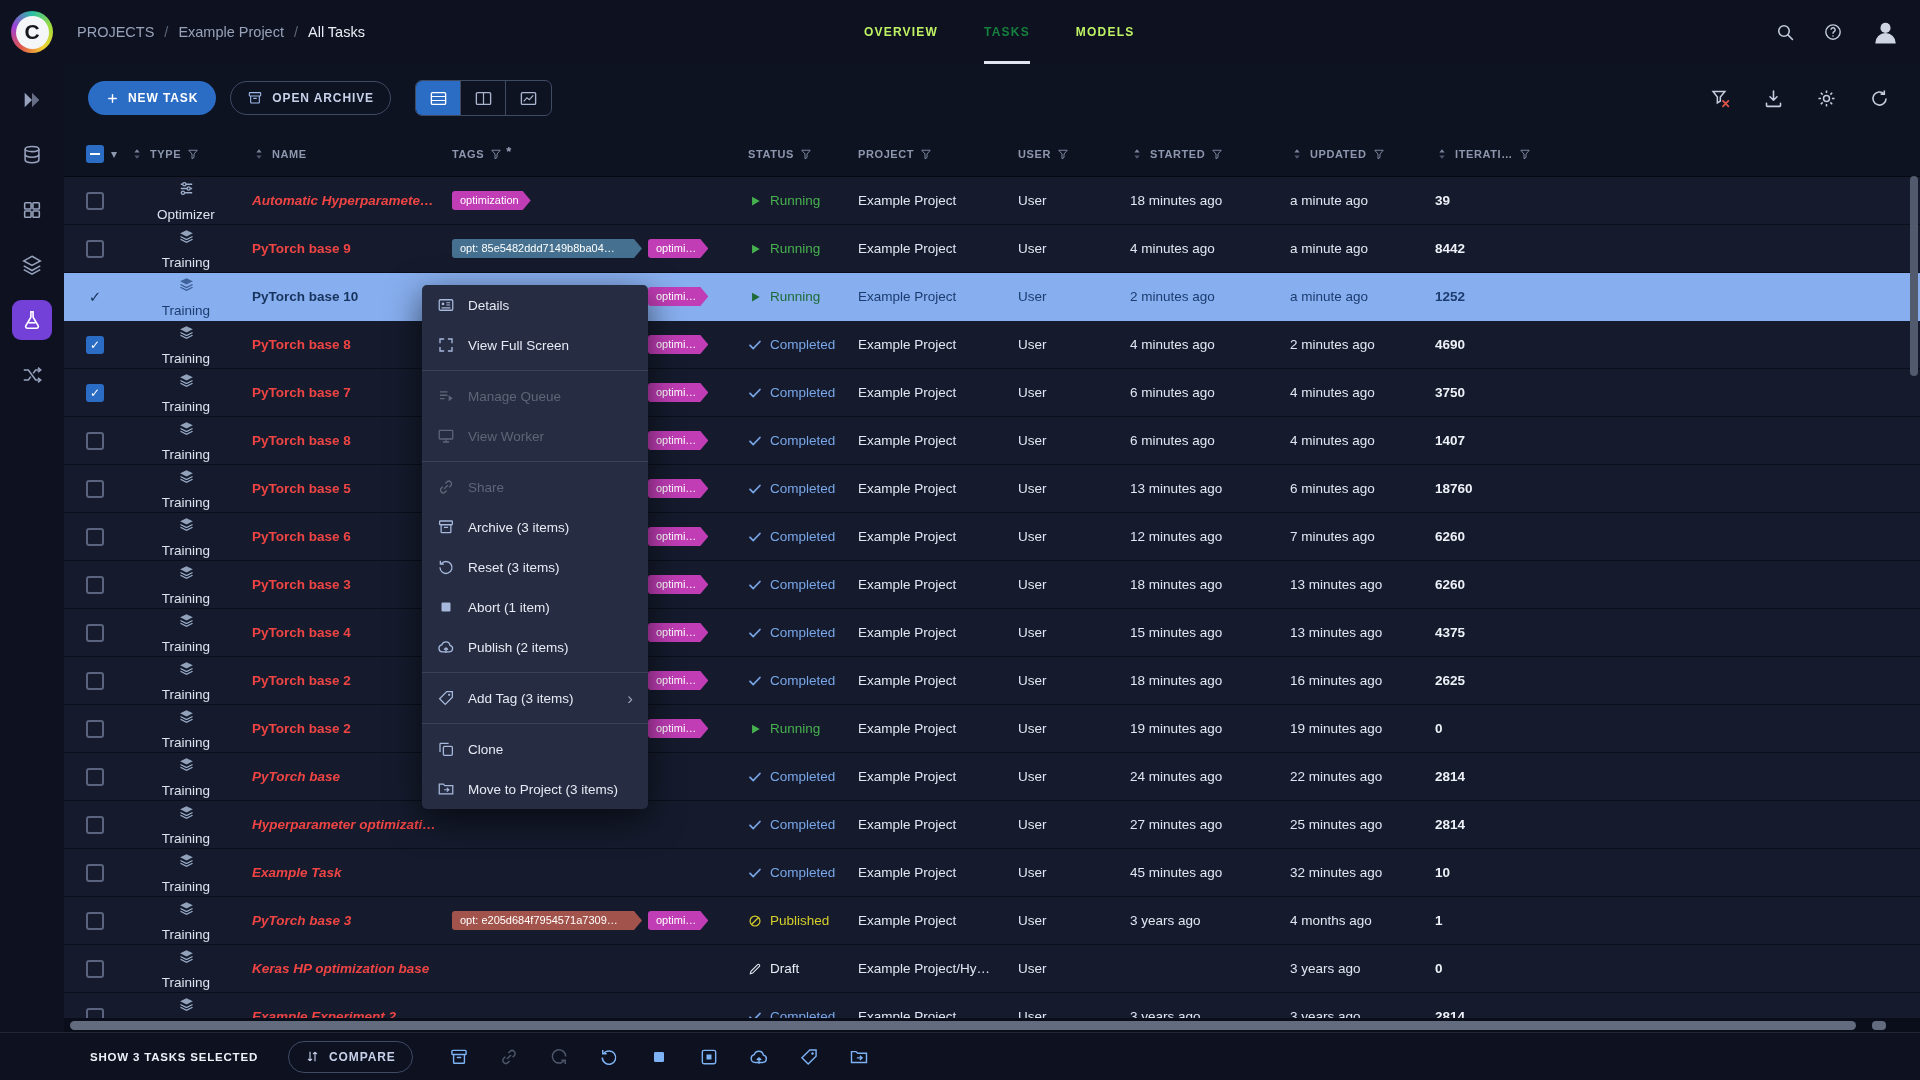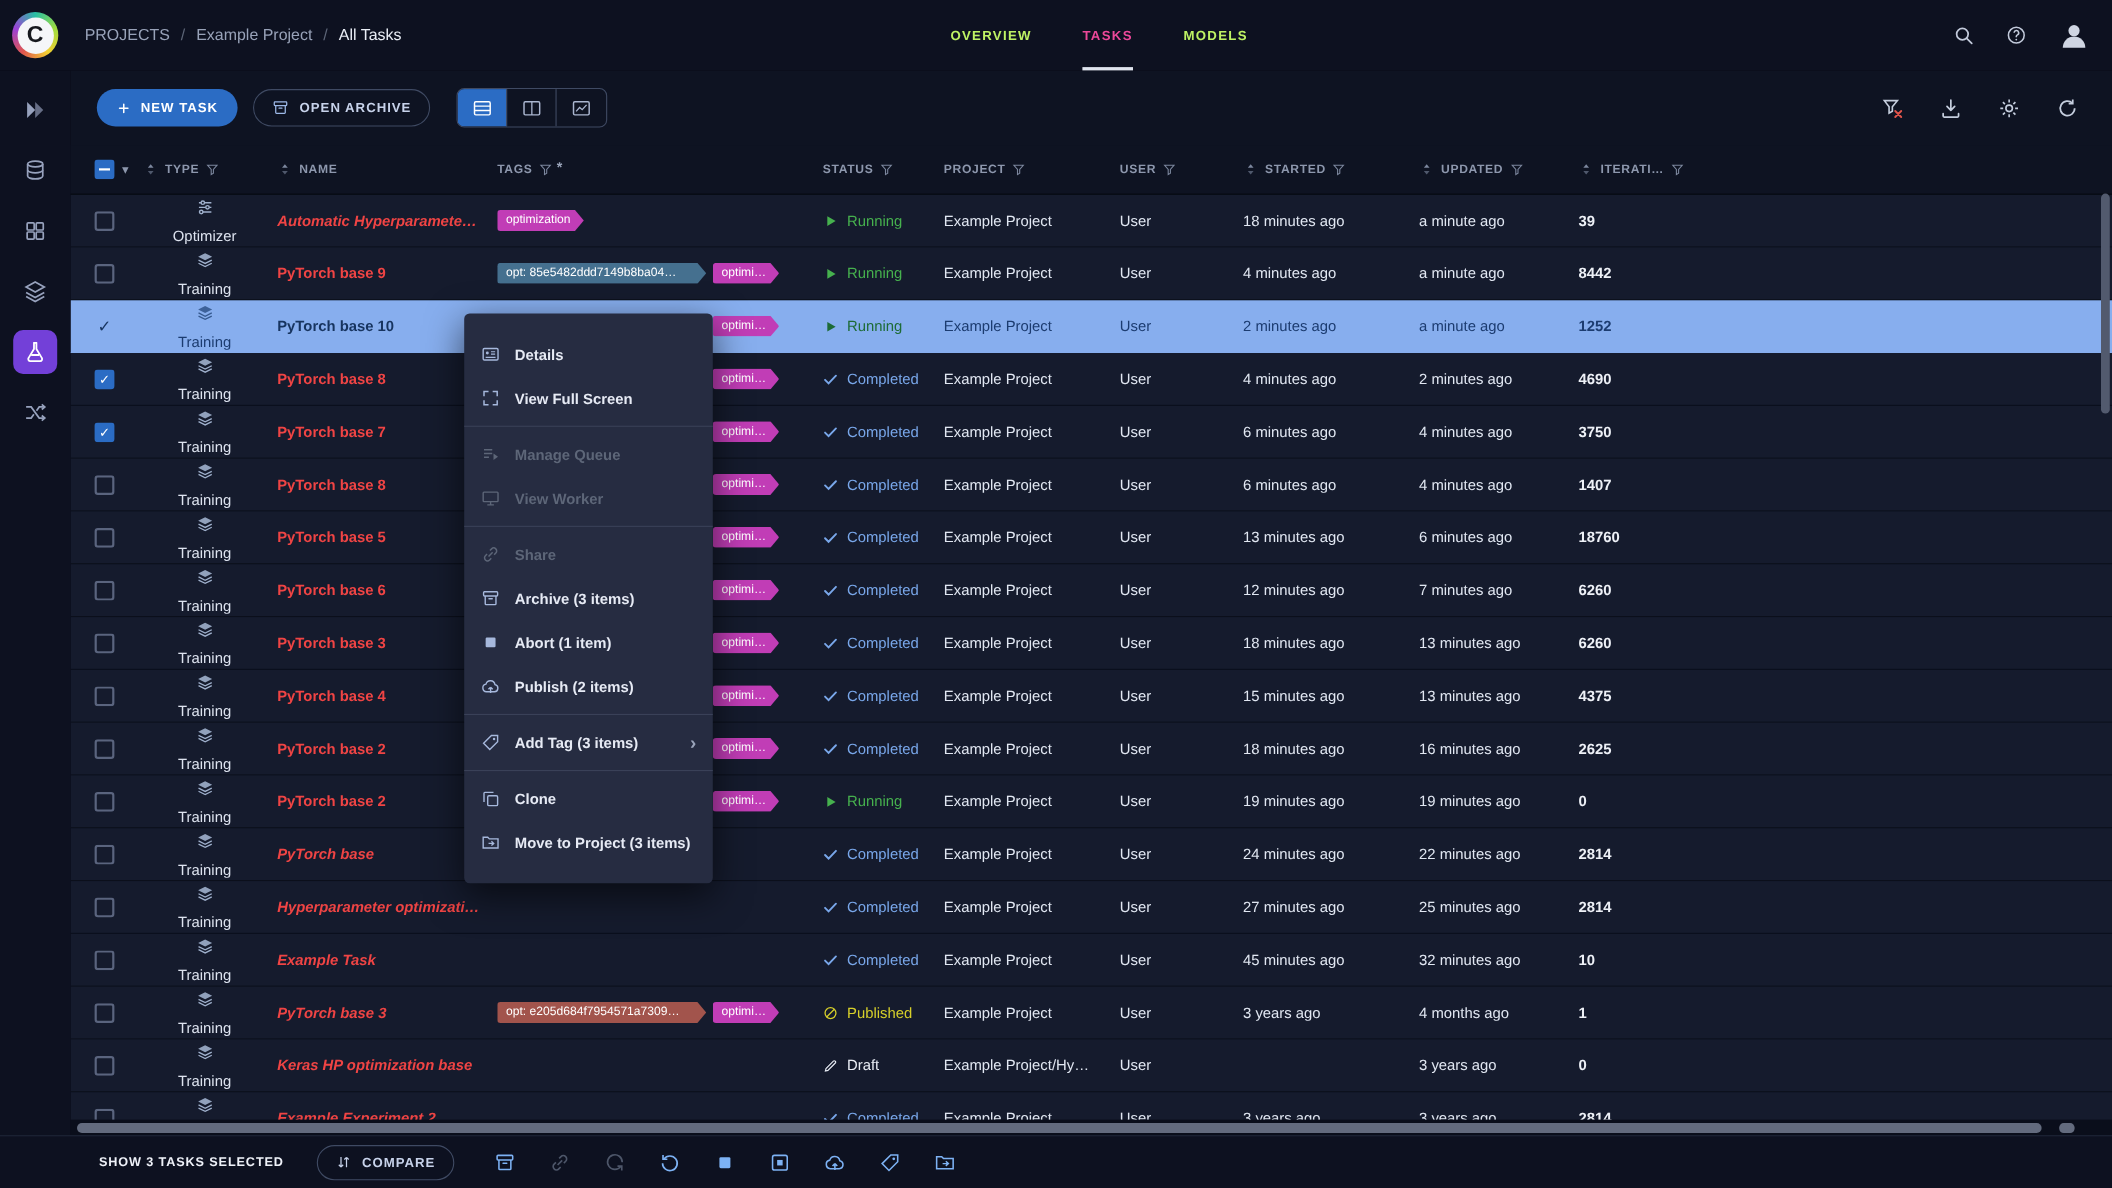--- a/index.html
+++ b/index.html
@@ -9,21 +9,21 @@
 
   
   .topbar{position:absolute;top:0;left:0;right:0;height:64px;background:#0d1120;display:flex;align-items:center;z-index:30;}
   .logo-wrap{width:64px;display:flex;justify-content:center;flex:0 0 auto;}
   .logo{width:42px;height:42px;border-radius:50%;background:conic-gradient(#28bfa4,#9fdc3e,#f2cf31,#e0564e,#9c41d6,#28bfa4);display:flex;align-items:center;justify-content:center;}
   .logo-inner{width:33px;height:33px;border-radius:50%;background:#f5f6f8;color:#16181d;font-weight:bold;font-size:21px;display:flex;align-items:center;justify-content:center;}
   .breadcrumb{display:flex;gap:10px;margin-left:13px;font-size:14.5px;white-space:nowrap;}
   .bc-dim{color:#98a2b8;} .bc-sep{color:#5d6678;} .bc-cur{color:#eaeef6;}
   .tabs{position:absolute;left:864px;top:0;bottom:0;display:flex;gap:46px;}
   .tab{display:flex;align-items:center;font-size:12px;font-weight:bold;letter-spacing:1.2px;color:#bef264;border-bottom:3px solid transparent;box-sizing:border-box;padding-top:3px;cursor:pointer;}
-  .tab.active{color:#ec4899;border-bottom-color:#dfe4ee;}
+  .tab.active{color:#15803d;border-bottom-color:#dfe4ee;}
   .topbar-icons{position:absolute;right:20px;display:flex;align-items:center;gap:28px;}
   .tb-ic{width:20px;height:20px;color:#c2cadb;display:inline-flex;cursor:pointer;}
   .tb-ic.avatar{width:29px;height:29px;color:#cfd5e2;}
 
   .ic{display:inline-flex;}
   .ic svg,.tb-ic svg,.sb-item svg,.vt-btn svg,.tr-ic svg,.f-ic svg{width:100%;height:100%;display:block;}
 
   
   .sidebar{position:absolute;top:64px;left:0;bottom:48px;width:64px;background:#0d1120;display:flex;flex-direction:column;align-items:center;padding-top:16px;gap:15px;z-index:25;}
   .sb-item{width:40px;height:40px;border-radius:9px;display:flex;align-items:center;justify-content:center;color:#97a2bd;cursor:pointer;}
@@ -91,21 +91,21 @@
   .row.selected .st-running{color:#1d6b36;}
 
   
   .hscroll{flex:0 0 auto;height:14px;position:relative;background:#0a0e1b;}
   .hthumb{position:absolute;top:2.5px;left:6px;right:64px;height:9px;border-radius:5px;background:#636b7e;}
   .hnub{position:absolute;top:2.5px;right:34px;width:14px;height:9px;border-radius:4px;background:#636b7e;}
   .vscroll{position:absolute;top:176px;right:2px;width:8px;height:836px;z-index:40;}
   .vthumb{width:8px;height:200px;border-radius:4px;background:#525a6e;}
 
   
-  .ctx{position:absolute;left:422px;top:285px;width:226px;background:#262c41;border-radius:5px;box-shadow:0 10px 34px rgba(0,0,0,.6);padding:17px 0;z-index:60;font-weight:bold;}
+  .ctx{position:absolute;left:422px;top:285px;width:226px;background:#262c41;border-radius:5px;box-shadow:0 10px 34px rgba(0,0,0,.6);padding:0 0;z-index:60;}
   .ctx-item{height:40px;display:flex;align-items:center;gap:13px;padding:0 15px;color:#e6eaf4;font-size:13.5px;cursor:pointer;}
   .ctx-item .ic{width:18px;height:18px;color:#a6b8dc;flex:0 0 auto;}
   .ctx-item.disabled{color:#5d6678;cursor:default;}
   .ctx-item.disabled .ic{color:#5d6678;}
   .ctx-sep{height:1px;background:#3a4158;margin:5px 0;}
   .sub-arrow{margin-left:auto;color:#9aa4ba;font-size:17px;line-height:1;}
 
   
   .footer{position:absolute;left:0;right:0;bottom:0;height:48px;background:#0d1120;border-top:1px solid #1f2738;display:flex;align-items:center;padding-left:90px;z-index:50;box-sizing:border-box;}
   .sel-label{font-size:11.5px;font-weight:bold;letter-spacing:.8px;color:#eef1f8;cursor:pointer;}
@@ -1039,20 +1039,29 @@
           <rect x="3.5" y="4" width="17" height="5" rx="1" fill="none" stroke="currentColor" stroke-width="1.7"></rect>
           <path d="M5.5 9v9.5a1 1 0 0 0 1 1h11a1 1 0 0 0 1-1V9" fill="none" stroke="currentColor" stroke-width="1.7"></path>
           <path d="M10 12.5h4" stroke="currentColor" stroke-width="1.7" stroke-linecap="round"></path>
         </svg>
       </span>
       <span class="ctx-label">Archive (3 items)</span>
     </div>
     <div class="ctx-item">
       <span class="ic">
         <svg viewBox="0 0 24 24">
+          <path d="M5.5 8A8 8 0 1 1 4 12.5" fill="none" stroke="currentColor" stroke-width="1.8"></path>
+          <path d="M4.5 3.5v4.7h4.7" fill="none" stroke="currentColor" stroke-width="1.8"></path>
+        </svg>
+      </span>
+      <span class="ctx-label">Reset (3 items)</span>
+    </div>
+    <div class="ctx-item">
+      <span class="ic">
+        <svg viewBox="0 0 24 24">
           <rect x="6" y="6" width="12" height="12" rx="1.5" fill="currentColor"></rect>
         </svg>
       </span>
       <span class="ctx-label">Abort (1 item)</span>
     </div>
     <div class="ctx-item">
       <span class="ic">
         <svg viewBox="0 0 24 24">
           <path d="M7 18.5a4.7 4.7 0 0 1-.6-9.3A5.6 5.6 0 0 1 17.3 9.8a4.4 4.4 0 0 1-.6 8.7z" fill="none" stroke="currentColor" stroke-width="1.7"></path>
           <path d="M12 20v-7m0 0l-2.6 2.6M12 13l2.6 2.6" fill="none" stroke="currentColor" stroke-width="1.7"></path>

